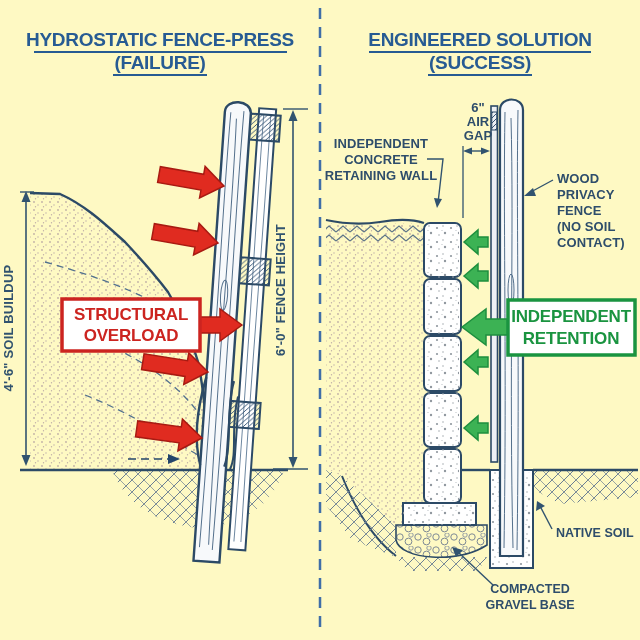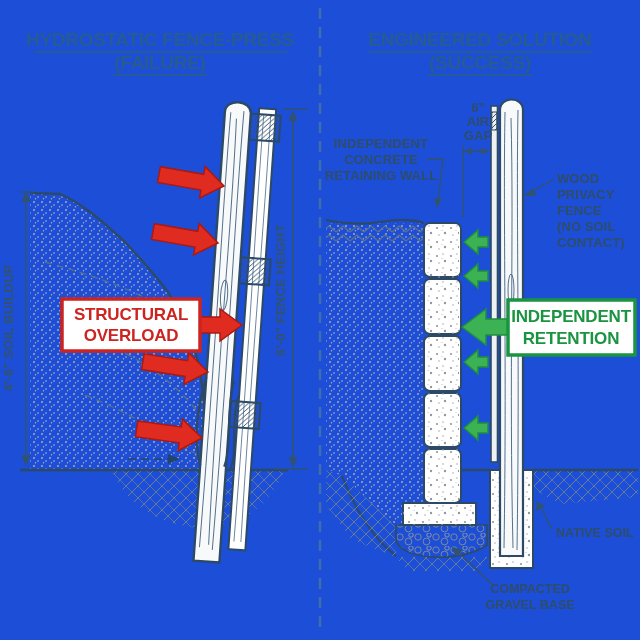--- a/index.html
+++ b/index.html
@@ -1,16 +1,16 @@
 <!DOCTYPE html>
 <html><head>
 <meta charset="utf-8">
 <style>
   html,body{margin:0;padding:0;background:#ffffff;}
-  #stage{position:relative;width:640px;height:640px;background:#1d4ed8;overflow:hidden;
+  #stage{position:relative;width:640px;height:640px;background:#fef9c3;overflow:hidden;
          font-family:"Liberation Sans", sans-serif;}
   svg{position:absolute;left:0;top:0;}
   text{font-family:"Liberation Sans", sans-serif;}
   .title{font-size:19px;font-weight:bold;letter-spacing:-0.3px;}
   .dimlab{font-size:13px;font-weight:bold;letter-spacing:0.2px;}
   .anno{font-size:13px;font-weight:bold;letter-spacing:0.1px;}
   .anno-sm{font-size:12.5px;font-weight:bold;}
   .boxlab{font-size:17px;font-weight:bold;letter-spacing:-0.2px;}
 </style>
 </head>

